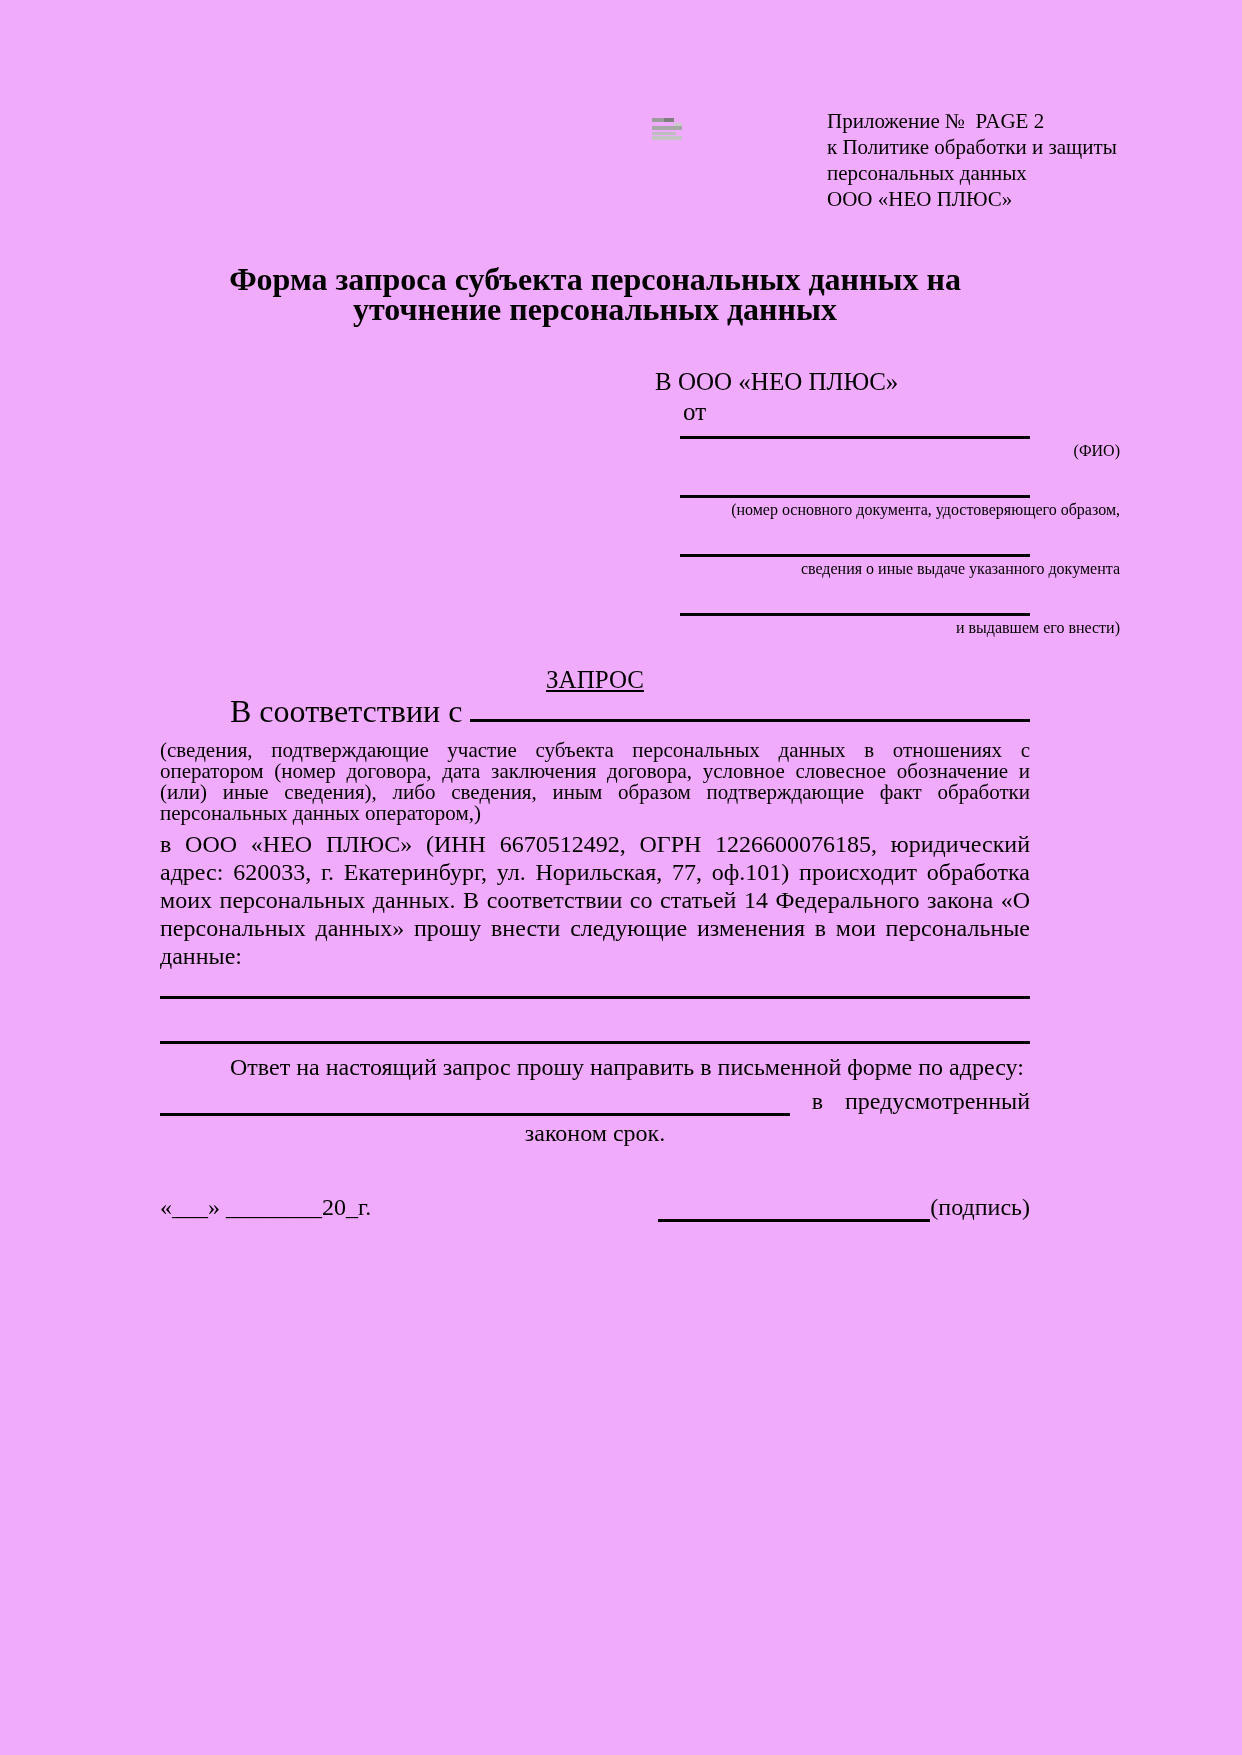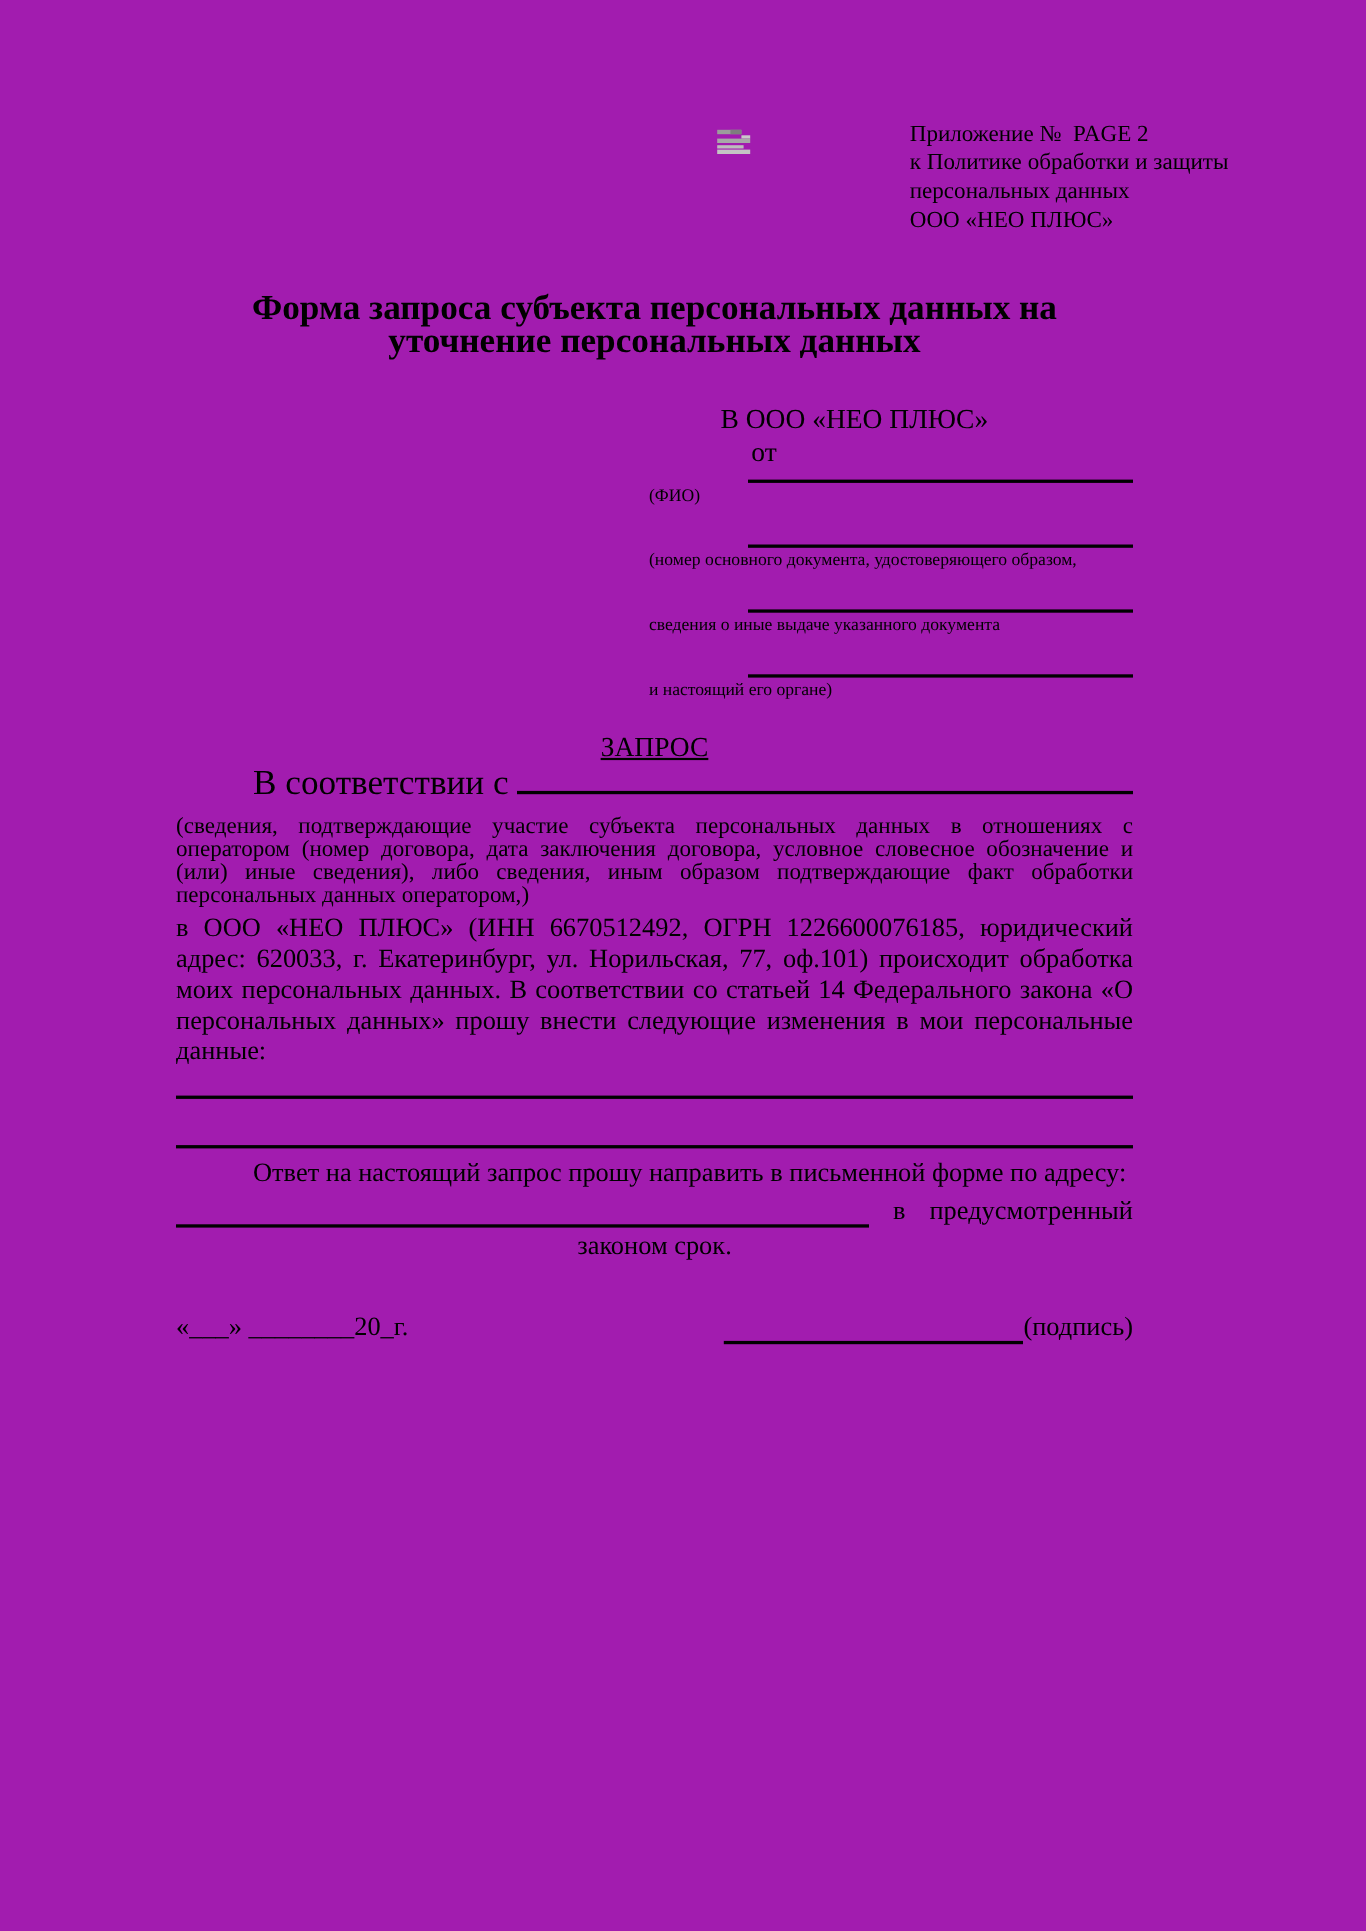--- a/index.html
+++ b/index.html
@@ -1,19 +1,19 @@
 <!DOCTYPE html>
 <html><head>
 <meta charset="utf-8">
 <style>
   html,body{margin:0;padding:0;background:#fff;}
   .page{
     position:relative;
     width:1242px;height:1755px;
-    background:#a21caf;color:#000;
+    background:#f0abfc;color:#000;
     font-family:"Liberation Serif", serif;
     overflow:hidden;
   }
   .content{position:absolute;left:160px;top:0;width:870px;}
 
   
   .header{position:relative;margin-top:108px;height:104px;}
   .doc-icon{position:absolute;left:488px;top:8px;width:36px;height:26px;}
   .hdr-block{position:absolute;left:667px;top:0;width:330px;font-size:21px;line-height:26px;}
   .hdr-line{white-space:pre;}
@@ -21,21 +21,21 @@
   
   .title{margin-top:52px;text-align:center;font-weight:bold;font-size:32px;line-height:30px;}
 
   
   .addressee{margin-top:44px;margin-left:495px;width:375px;font-size:25px;}
   .addr-from{margin-left:28px;margin-top:2px;}
   .fields{margin-left:25px;width:350px;}
   .field .fill-line{height:10px;border-bottom:3px solid #000;}
   .field .caption{
     font-size:16px;line-height:20px;padding-top:2px;
-    text-align:left;white-space:nowrap;margin-left:-90px;margin-right:-90px;
+    text-align:right;white-space:nowrap;margin-left:-90px;margin-right:-90px;
   }
   .field + .field .fill-line{margin-top:24px;}
 
   
   .request-heading{margin-top:28px;text-align:center;font-size:25px;text-decoration:underline;}
   .intro-row{display:flex;font-size:32px;line-height:30px;margin-top:2px;}
   .intro-text{padding-left:70px;white-space:pre;}
   .intro-fill{flex:1 1 auto;border-bottom:3px solid #000;margin-bottom:4px;}
   .fine-print{
     font-size:21px;line-height:21px;text-align:justify;text-indent:0;
@@ -95,21 +95,21 @@
         <div class="field">
           <div class="fill-line"></div>
           <div class="caption">(номер основного документа, удостоверяющего образом,</div>
         </div>
         <div class="field">
           <div class="fill-line"></div>
           <div class="caption">сведения о иные выдаче указанного документа</div>
         </div>
         <div class="field">
           <div class="fill-line"></div>
-          <div class="caption">и настоящий его органе)</div>
+          <div class="caption">и выдавшем его внести)</div>
         </div>
       </div>
     </div>
 
     <div class="request-heading">ЗАПРОС</div>
 
     <div class="intro-row">
       <span class="intro-text">В соответствии с </span>
       <div class="intro-fill"></div>
     </div>

